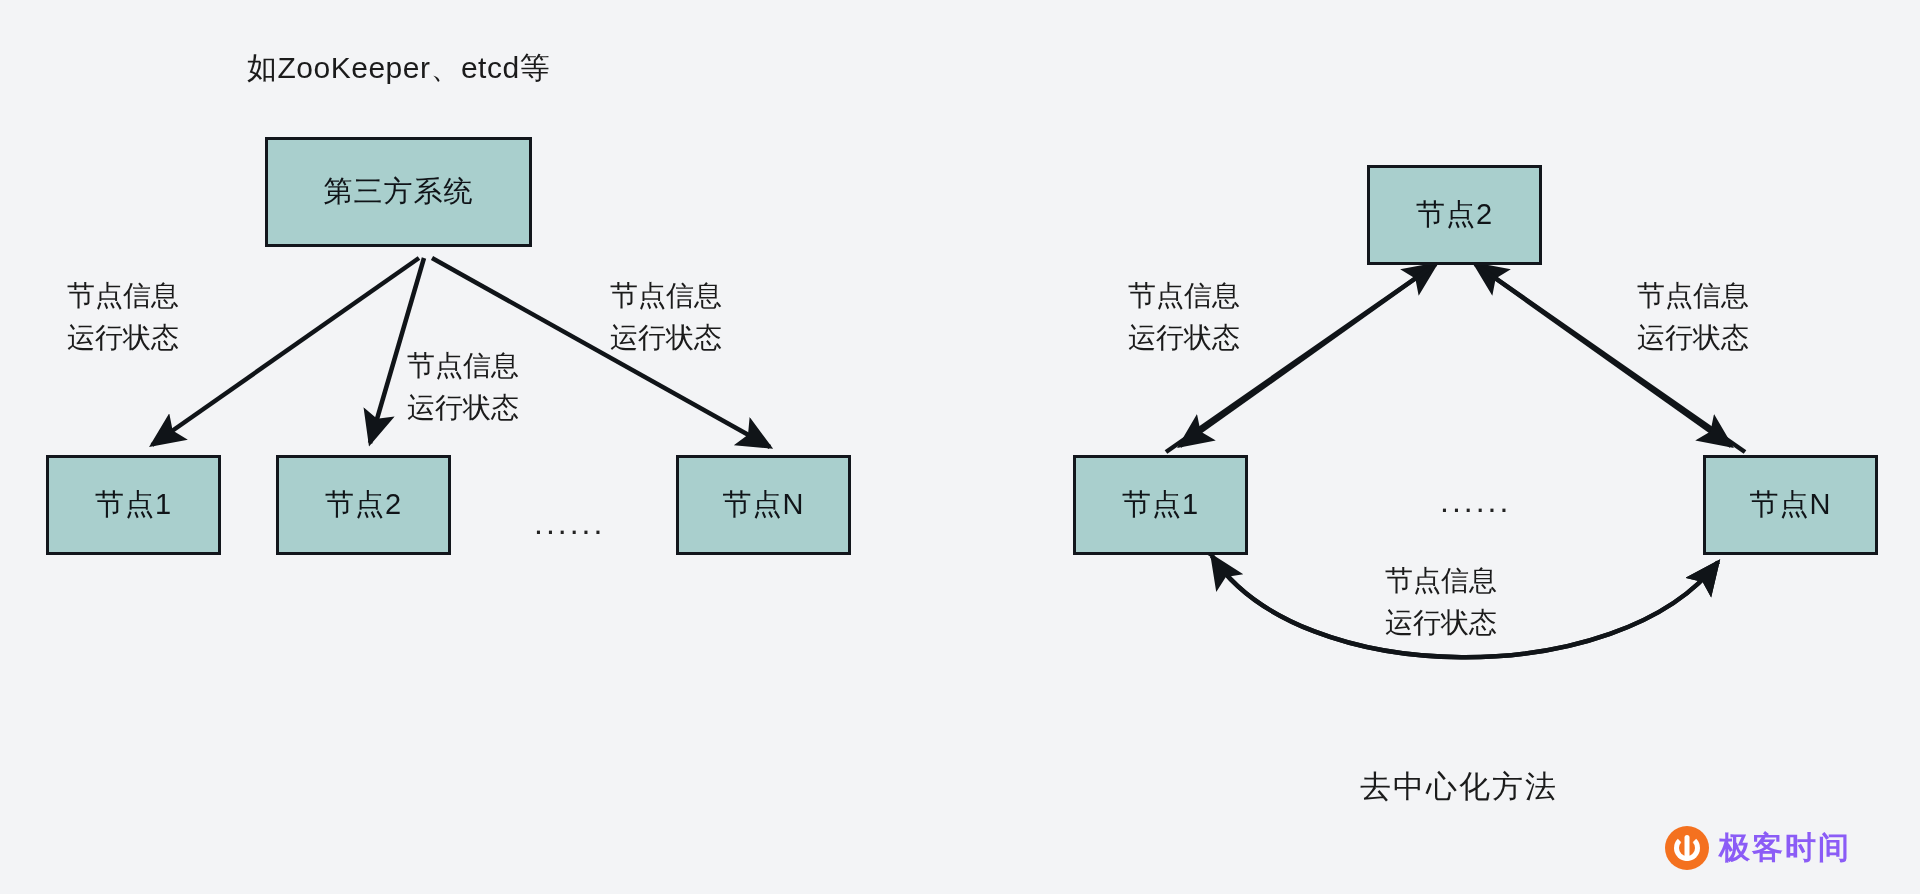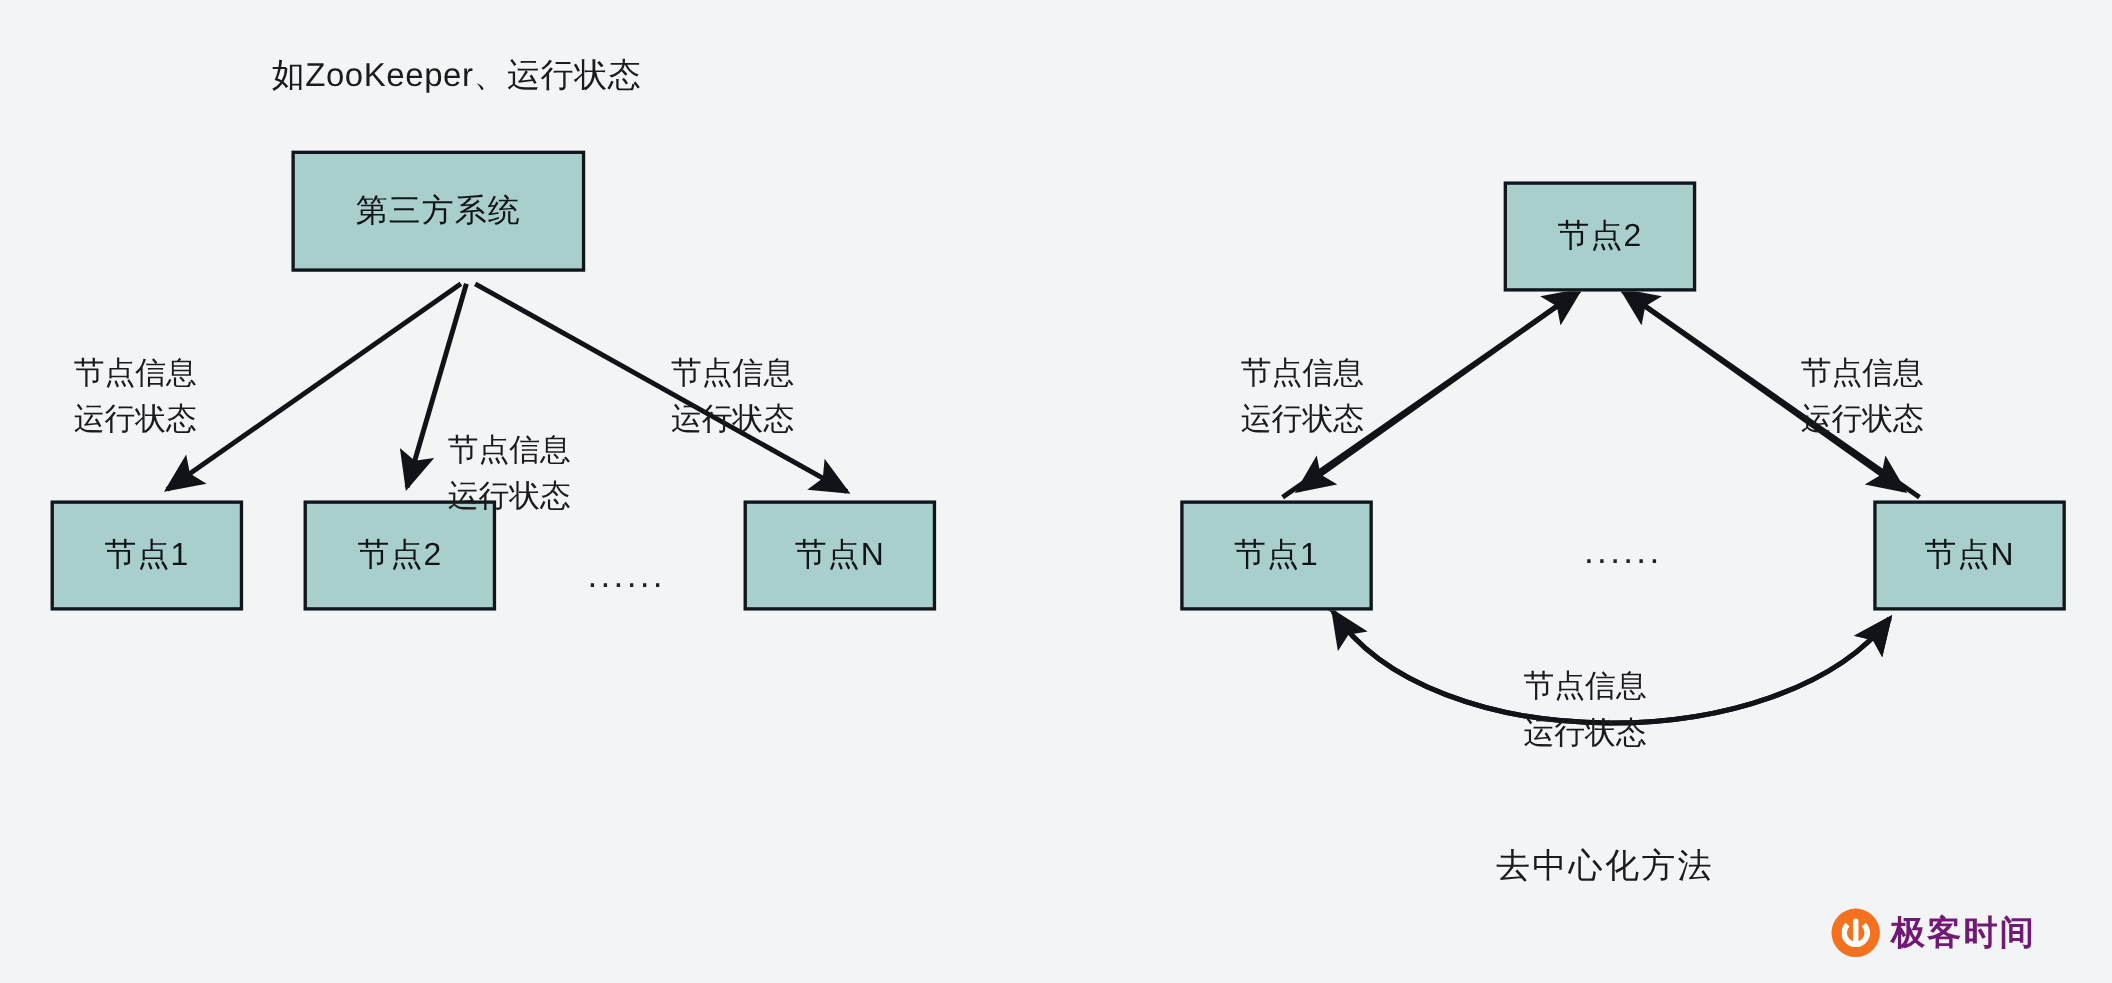--- a/index.html
+++ b/index.html
@@ -32,21 +32,20 @@
     white-space:nowrap;
     z-index:4;
   }
   .edge-label{
     position:absolute;
     font-size:28px;
     line-height:42px;
     text-align:center;
     white-space:nowrap;
     z-index:4;
-    margin-top:43px;
   }
   .ellipsis{
     position:absolute;
     font-size:32px;
     letter-spacing:3px;
     color:#222;
     z-index:3;
   }
   .caption{
     position:absolute;
@@ -77,21 +76,21 @@
     content:"";
     position:absolute;left:9px;top:9px;
     width:26px;height:26px;
     border:5px solid #fff;
     border-radius:50%;
     border-top-color:transparent;
     box-sizing:border-box;
   }
   .wm-text{
     font-size:31px;
-    color:#701a75;
+    color:#8b5cf6;
     letter-spacing:2px;
     font-weight:bold;
   }
 </style>
 </head>
 <body>
 
 <div class="stage">
 
   <svg class="wires" viewBox="0 0 1920 894">
@@ -119,21 +118,21 @@
 
     <path d="M1212,556 C1300,690 1620,690 1718,562" stroke="#101418" stroke-width="4.5" fill="none" marker-start="url(#ah)" marker-end="url(#ah)"></path>
     <defs>
       <marker id="ah-start" markerWidth="10" markerHeight="10" refX="7.2" refY="3.6" orient="auto-start-reverse" markerUnits="strokeWidth">
         <path d="M0,0 L8,3.6 L0,7.2 L1.6,3.6 Z" fill="#101418"></path>
       </marker>
     </defs>
     <path d="M1212,556 C1300,690 1620,690 1718,562" stroke="#101418" stroke-width="4.5" fill="none" marker-start="url(#ah-start)" marker-end="url(#ah)"></path>
   </svg>
 
-  <div class="hdr" style="left:247px;top:48px;">如ZooKeeper、运行状态</div>
+  <div class="hdr" style="left:247px;top:48px;">如ZooKeeper、etcd等</div>
 
   <div class="node" style="left:265px;top:137px;width:267px;height:110px;">第三方系统</div>
 
   <div class="edge-label" style="left:67px;top:275px;">
     <div>节点信息</div>
     <div>运行状态</div>
   </div>
 
   <div class="edge-label" style="left:407px;top:345px;">
     <div>节点信息</div>

